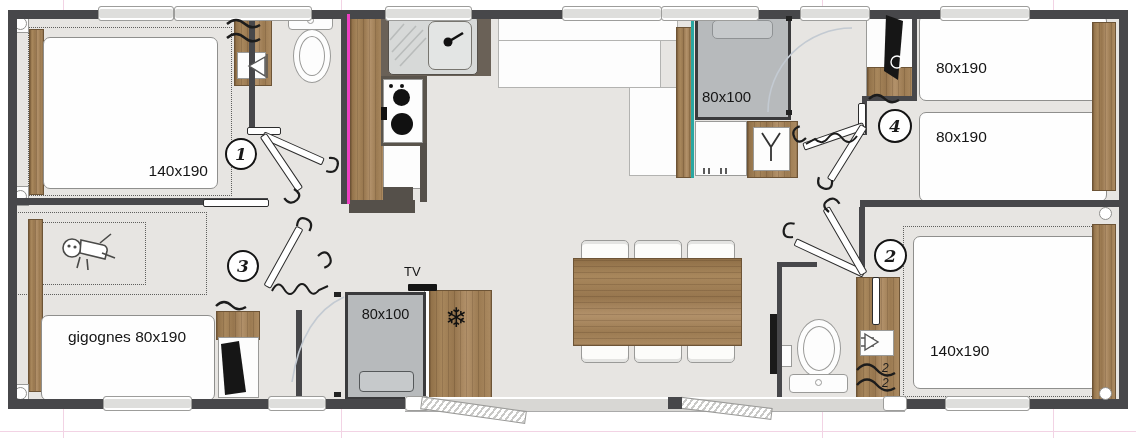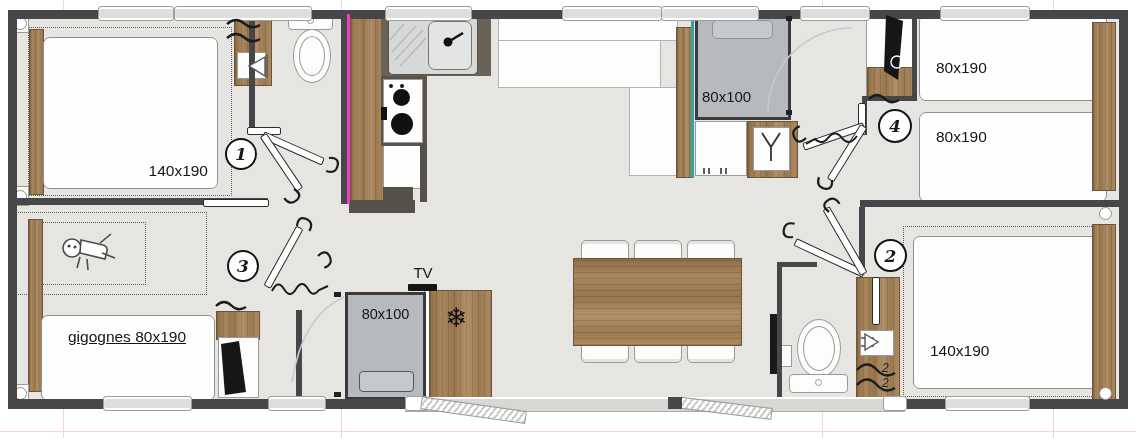--- a/index.html
+++ b/index.html
@@ -89,21 +89,21 @@
   <div class="woodV" style="left:676px;top:27px;width:16px;height:149px;"></div>
 
   <div class="chair" style="left:581px;top:240px;height:20px;"></div>
   <div class="chair" style="left:634px;top:240px;height:20px;"></div>
   <div class="chair" style="left:687px;top:240px;height:20px;"></div>
   <div class="chair" style="left:581px;top:340px;height:21px;box-shadow:inset 0 -3px 0 #e4e4e2;"></div>
   <div class="chair" style="left:634px;top:340px;height:21px;box-shadow:inset 0 -3px 0 #e4e4e2;"></div>
   <div class="chair" style="left:687px;top:340px;height:21px;box-shadow:inset 0 -3px 0 #e4e4e2;"></div>
   <div class="woodH" style="left:573px;top:258px;width:167px;height:86px;"></div>
 
-  <div class="lbl" style="left:404px;top:264px;width:38px;text-align:center;font-size:15px;">TV</div>
+  <div class="lbl" style="left:404px;top:264px;width:38px;text-align:left;font-size:13px;">TV</div>
   <div class="abs" style="left:408px;top:284px;width:29px;height:7px;background:#141414;border-radius:1px;z-index:7;"></div>
   <div class="whitebox" style="left:424px;top:290px;width:9px;height:108px;"></div>
   <div class="woodV" style="left:429px;top:290px;width:61px;height:108px;"></div>
   <div class="snow" style="left:445px;top:302px;">❄</div>
 
   <div class="gray" style="left:345px;top:292px;width:81px;height:108px;"></div>
   <div class="abs" style="left:359px;top:371px;width:53px;height:19px;background:#c6c9cb;border:1.3px solid #55585a;border-radius:4px;z-index:4;"></div>
   <div class="lbl" style="left:349px;top:306px;width:73px;text-align:center;font-size:14.5px;">80x100</div>
 
   <div class="gray" style="left:695px;top:14px;width:96px;height:106px;"></div>
@@ -143,21 +143,21 @@
   <div class="whitebox" style="left:781px;top:345px;width:11px;height:22px;"></div>
   <div class="whitebox ell" style="left:797px;top:319px;width:44px;height:59px;"></div>
   <div class="whitebox ell" style="left:803px;top:326px;width:32px;height:45px;"></div>
   <div class="whitebox" style="left:789px;top:374px;width:59px;height:19px;border-radius:4px;z-index:4;"></div>
   <div class="whitebox ell" style="left:815px;top:379px;width:7px;height:7px;z-index:5;"></div>
 
   <div class="dot" style="left:12px;top:212px;width:193px;height:81px;"></div>
   <div class="dot" style="left:40px;top:222px;width:104px;height:61px;"></div>
   <div class="woodV" style="left:28px;top:219px;width:13px;height:171px;"></div>
   <div class="bed" style="left:41px;top:315px;width:172px;height:84px;"></div>
-  <div class="lbl" style="left:47px;top:328px;width:160px;text-align:center;font-size:15.5px;text-decoration:underline;">gigognes 80x190</div>
+  <div class="lbl" style="left:47px;top:328px;width:160px;text-align:center;font-size:15.5px;">gigognes 80x190</div>
   <div class="woodV" style="left:216px;top:311px;width:42px;height:27px;"></div>
   <div class="whitebox" style="left:218px;top:337px;width:41px;height:61px;"></div>
   <div class="whitebox" style="left:9px;top:384px;width:20px;height:16px;"></div>
   <div class="lamp" style="left:14px;top:387px;"></div>
   <div class="num" style="left:227px;top:250px;width:28px;height:28px;">
       <span>3</span>
     </div>
 
   <div class="wall" style="left:8px;top:10px;width:1120px;height:9px;"></div>
   <div class="wall" style="left:8px;top:399px;width:1120px;height:10px;"></div>

